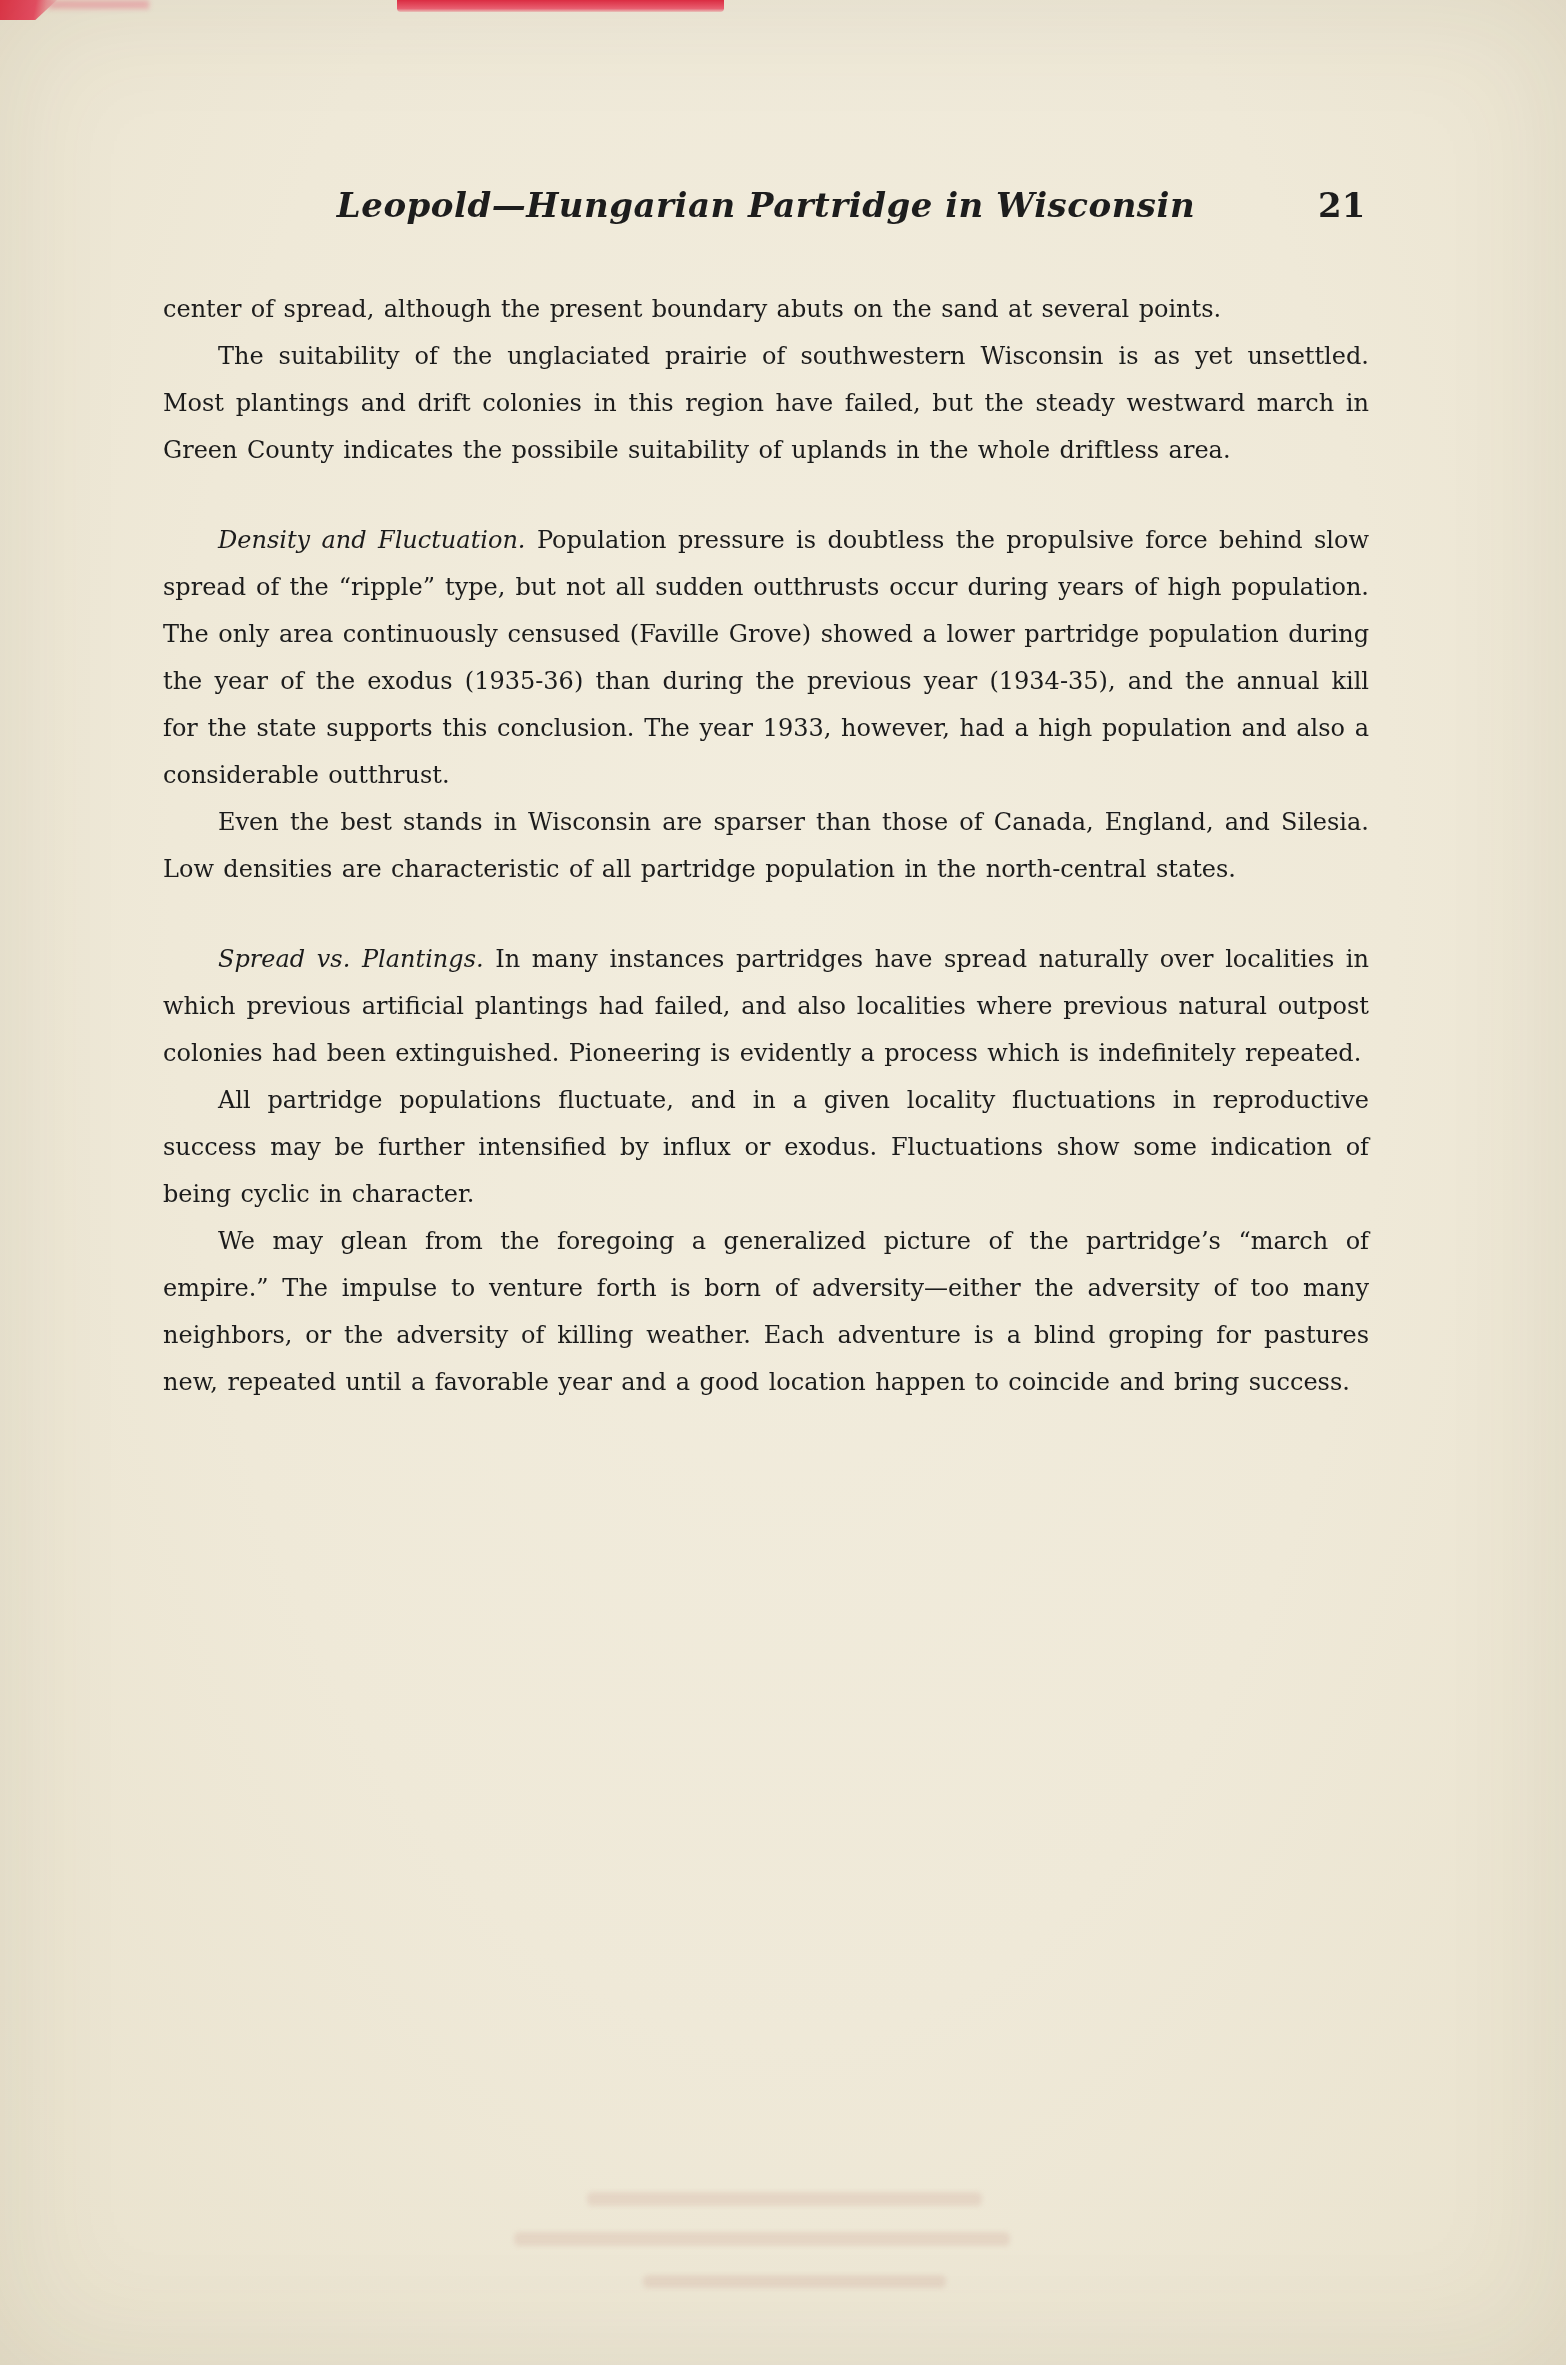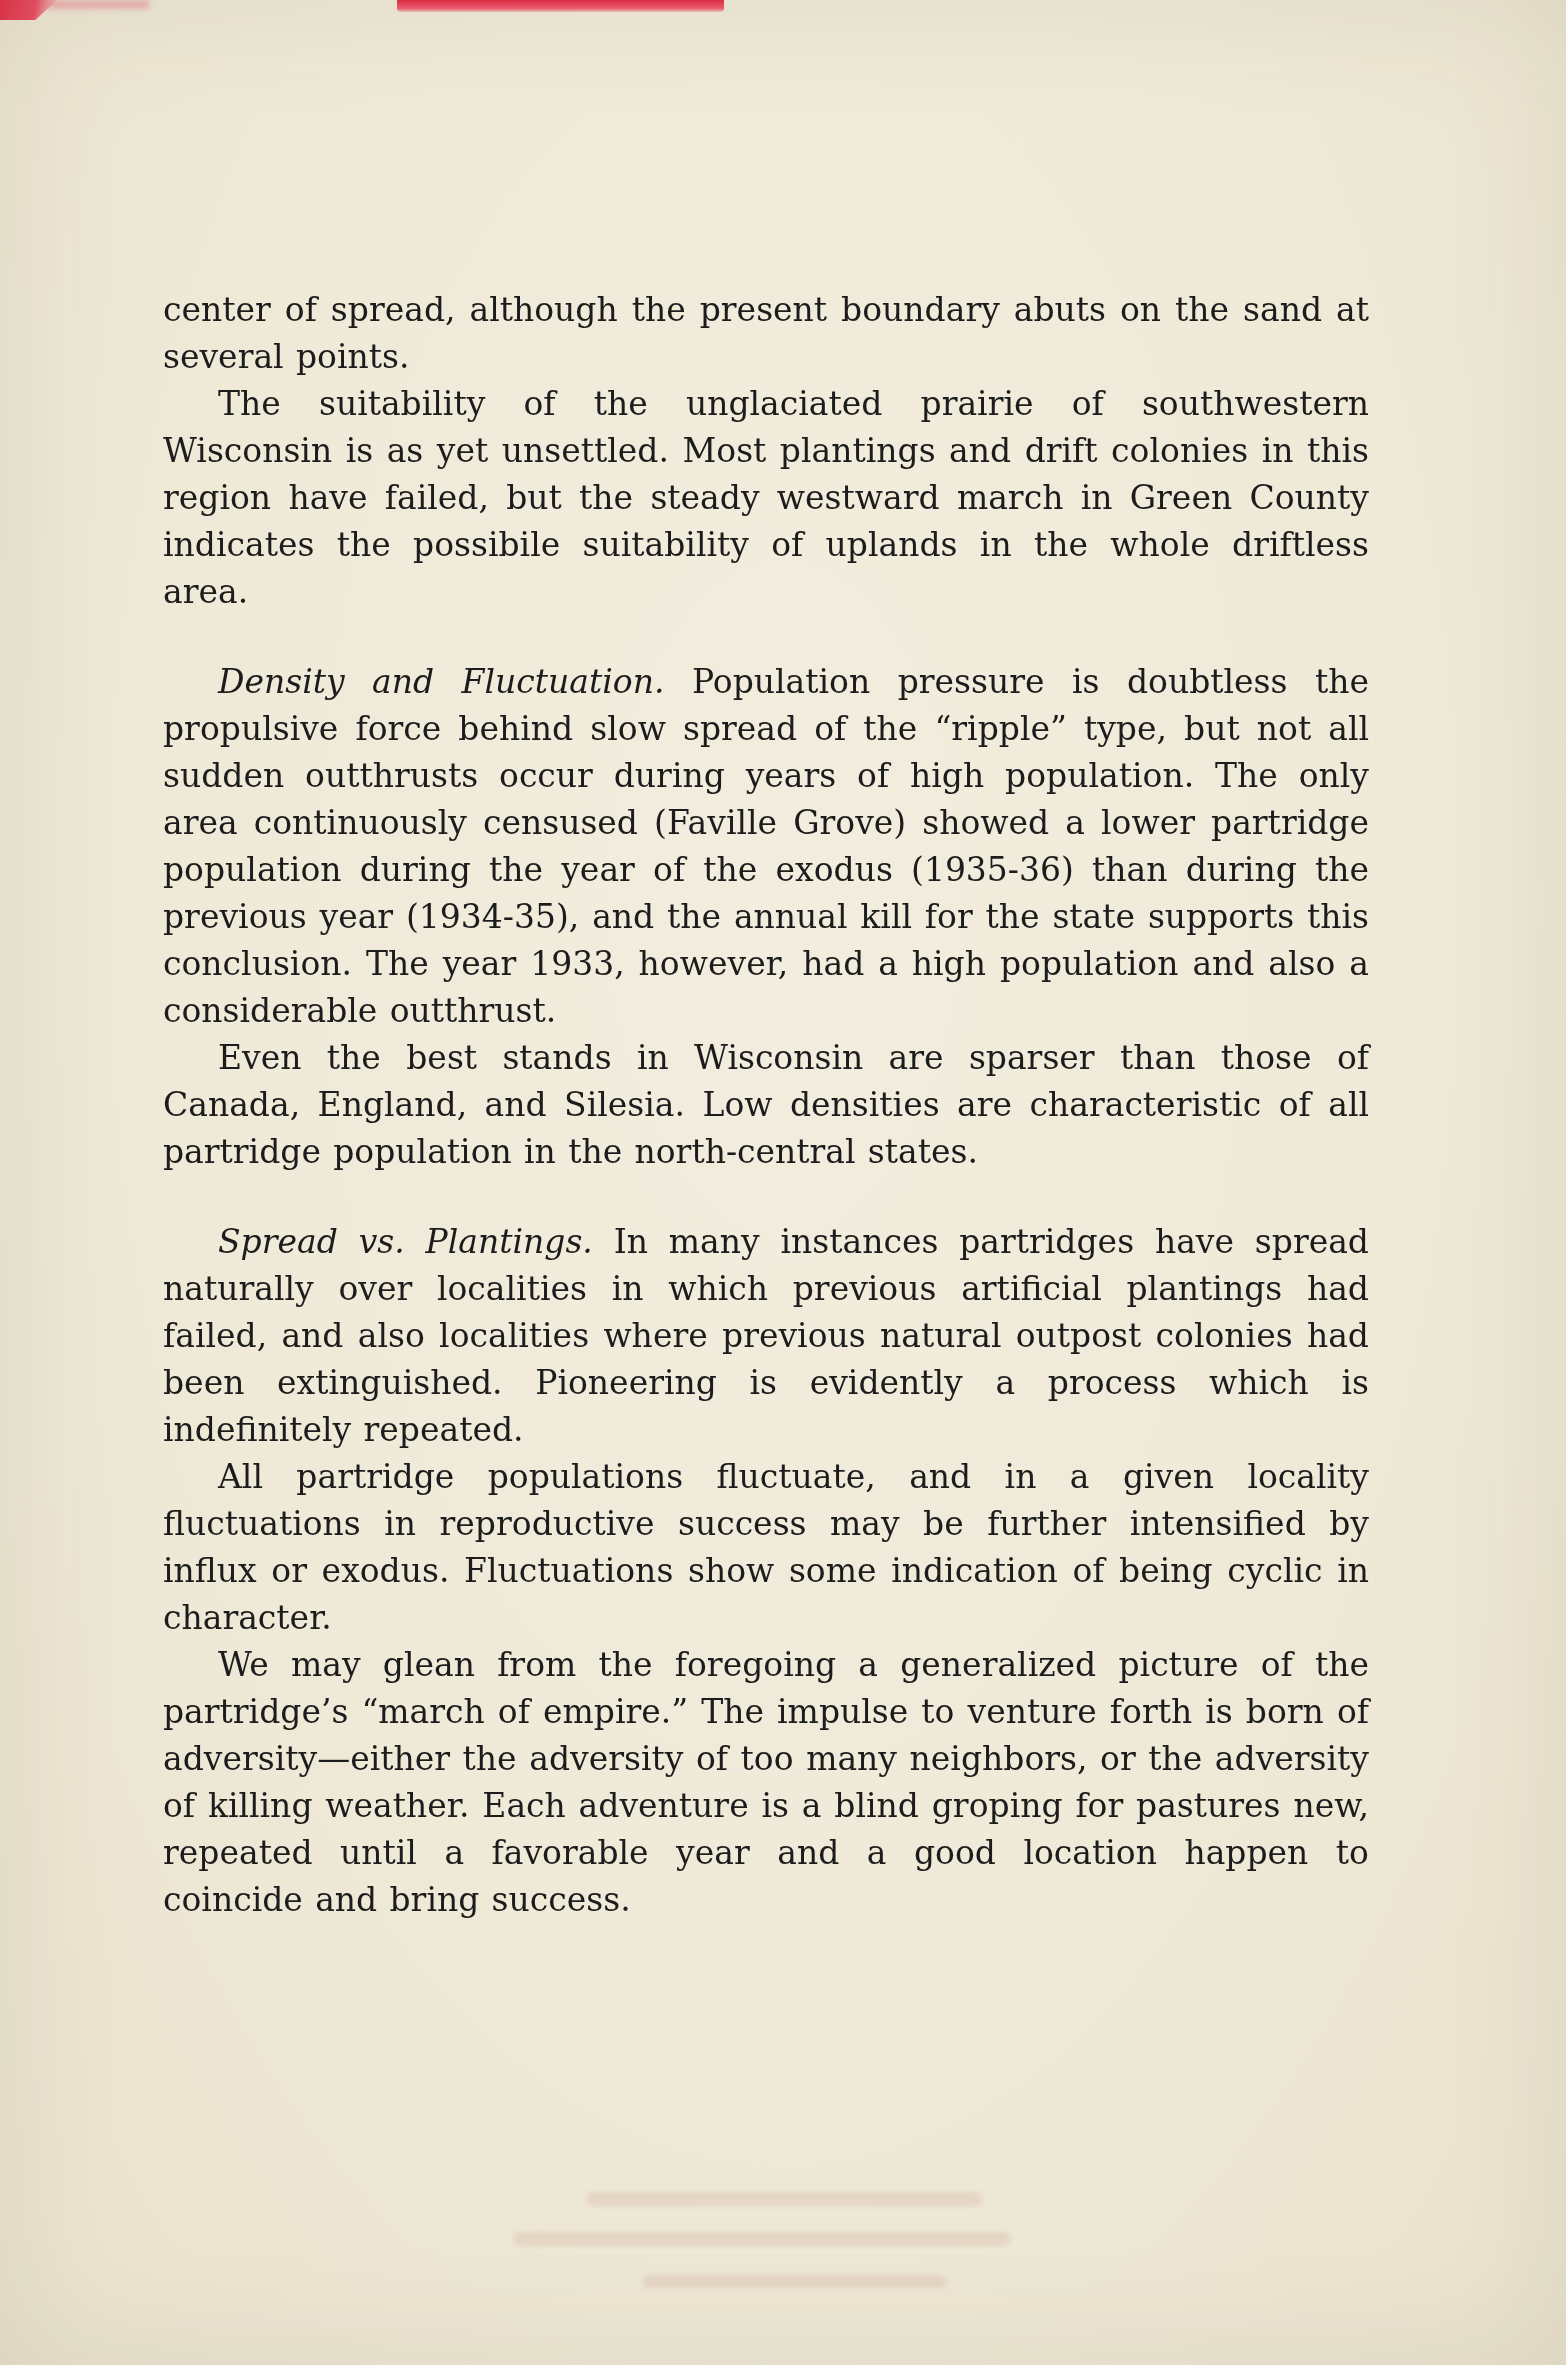--- a/index.html
+++ b/index.html
@@ -53,21 +53,21 @@
     font-weight: 600;
   }
 
   
   .body-block {
     position: absolute;
     top: 286px;
     left: 163px;
     width: 1206px;
     color: #1c1c1c;
-    font-size: 33px;
+    font-size: 24px;
     line-height: 47px;
     text-align: justify;
     word-spacing: 1.8px;
   }
   .body-block p {
     margin: 0;
   }
   .body-block p.indent {
     text-indent: 55px;
   }
@@ -109,20 +109,24 @@
 </style>
 </head>
 <body>
 
 <div class="page">
 
   <div class="artifact art-top-left"></div>
   <div class="artifact art-top-left-smear"></div>
   <div class="artifact art-top-center"></div>
 
+  <div class="header">
+    <span class="running-title">Leopold—Hungarian Partridge in Wisconsin</span>
+    <span class="page-number">21</span>
+  </div>
 
   <div class="body-block">
       <p class="">center of spread, although the present boundary abuts on the sand at several points.</p>
       <p class="indent">The suitability of the unglaciated prairie of southwestern Wisconsin is as yet unsettled. Most plantings and drift colonies in this region have failed, but the steady westward march in Green County indicates the possibile suitability of uplands in the whole driftless area.</p>
       <p class="indent section-start"><span class="lead">Density and Fluctuation. </span>Population pressure is doubtless the propulsive force behind slow spread of the “ripple” type, but not all sudden outthrusts occur during years of high population. The only area continuously censused (Faville Grove) showed a lower partridge population during the year of the exodus (1935-36) than during the previous year (1934-35), and the annual kill for the state supports this conclusion. The year 1933, however, had a high population and also a considerable outthrust.</p>
       <p class="indent">Even the best stands in Wisconsin are sparser than those of Canada, England, and Silesia. Low densities are characteristic of all partridge population in the north-central states.</p>
       <p class="indent section-start"><span class="lead">Spread vs. Plantings. </span>In many instances partridges have spread naturally over localities in which previous artificial plantings had failed, and also localities where previous natural outpost colonies had been extinguished. Pioneering is evidently a process which is indefinitely repeated.</p>
       <p class="indent">All partridge populations fluctuate, and in a given locality fluctuations in reproductive success may be further intensified by influx or exodus. Fluctuations show some indication of being cyclic in character.</p>
       <p class="indent">We may glean from the foregoing a generalized picture of the partridge’s “march of empire.” The impulse to venture forth is born of adversity—either the adversity of too many neighbors, or the adversity of killing weather. Each adventure is a blind groping for pastures new, repeated until a favorable year and a good location happen to coincide and bring success.</p>
     </div>

